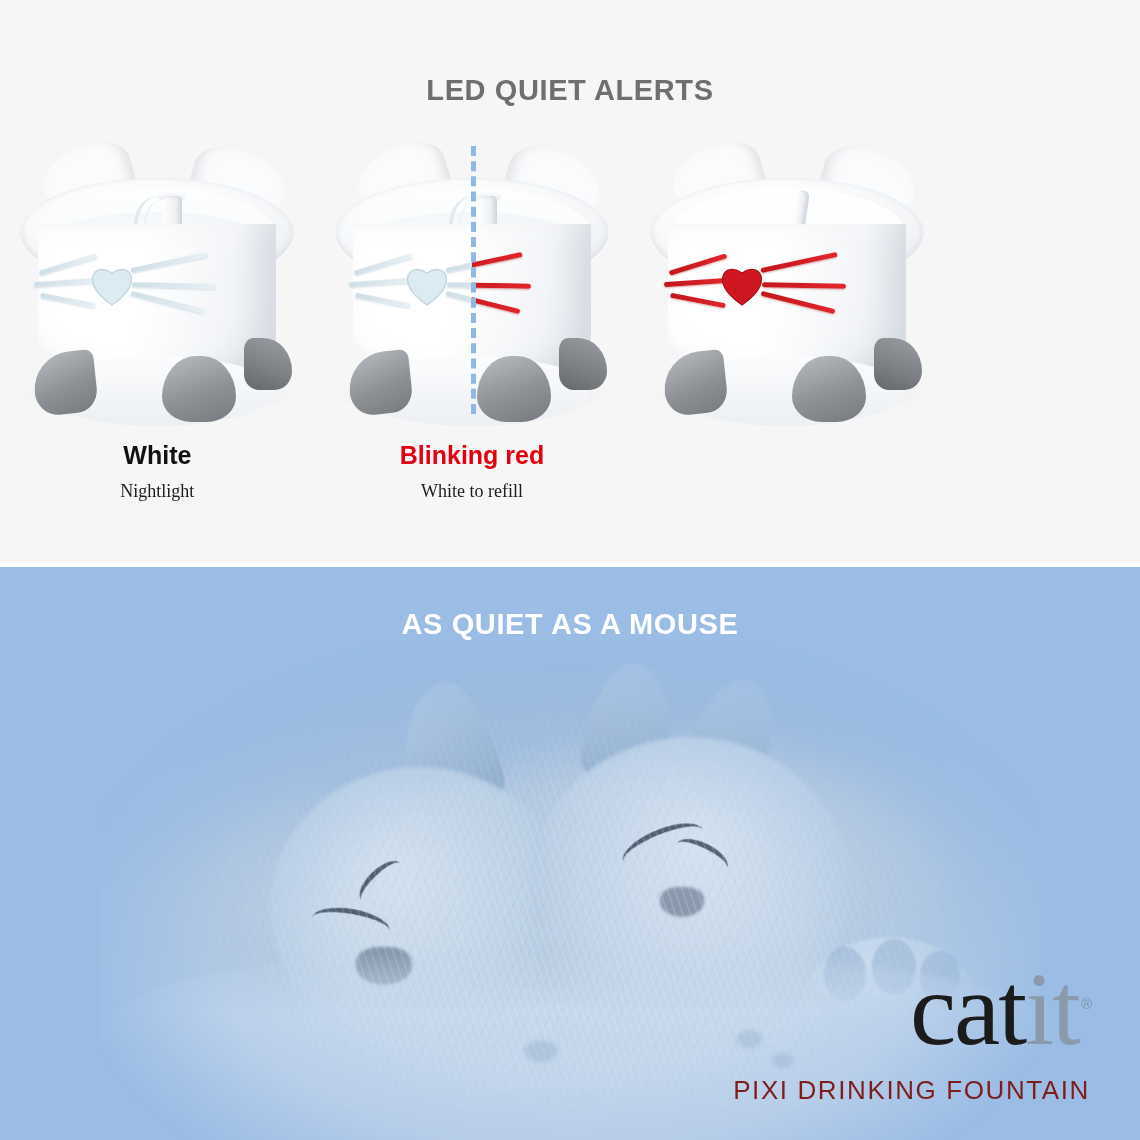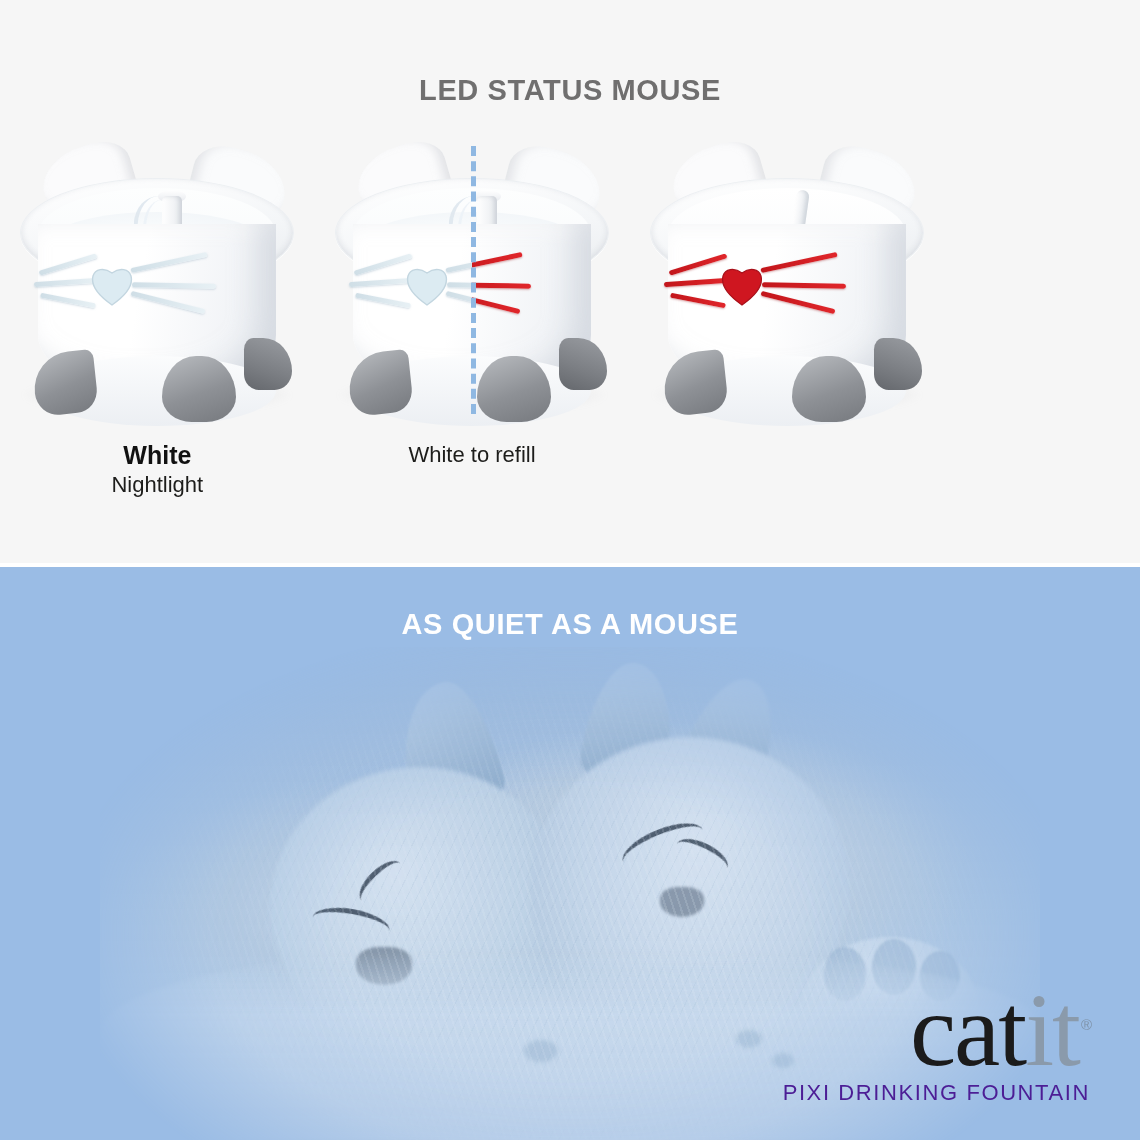--- a/index.html
+++ b/index.html
@@ -184,21 +184,21 @@
   
   .half-clip-left { position:absolute; left:0; top:0; width:145px; height:280px; overflow:hidden; }
   .half-clip-right { position:absolute; left:145px; top:0; width:145px; height:280px; overflow:hidden; }
   .half-clip-right .face { left:-145px; }
 
   
   .label-block { position:absolute; left:0; top:300px; width:100%; text-align:center; }
   .label-main { font-size:25px; font-weight:700; line-height:1.2; }
   .label-main.black { color:#111111; }
   .label-main.red   { color:#e3000f; }
-  .label-sub { margin-top:2px; font-size:22px; color:#1d1d1b; font-weight:400; }
+  .label-sub { margin-top:11px; font-size:18px; color:#1d1d1b; font-weight:400;font-family:Liberation Serif, serif; }
 
   
   .bottom-section {
     position:absolute; left:0; top:567px; width:1140px; height:573px;
     background:#9abce5; overflow:hidden;padding-left:20px;
   }
   .quiet-title {
     position:absolute; left:0; top:41px; width:1140px; text-align:center;
     color:#ffffff; font-size:29px; font-weight:700; letter-spacing:.6px;
     z-index:4;
@@ -280,33 +280,33 @@
     position:relative; display:inline-block;
   }
   .logo-cat { color:#1b1b1b;margin-left:12px; }
   .logo-it  { color:#8a9aab;text-align:center; }
   .logo-reg {
     font-family:"Liberation Sans", sans-serif;
     font-size:15px; color:#7f93a9; vertical-align:super;
     margin-left:2px;
   }
   .logo-sub {
-    margin-top:2px;
-    font-size:22px; color:#4c1d95; letter-spacing:1.6px; font-weight:400;
+    margin-top:18px;
+    font-size:26px; color:#7f1d1d; letter-spacing:1.6px; font-weight:400;
     font-family:"Liberation Sans", sans-serif;
   }
 </style>
 </head>
 <body>
 
 <div class="page">
 
   <div class="top-section">
 
-    <div class="section-title">LED STATUS MOUSE</div>
+    <div class="section-title">LED QUIET ALERTS</div>
 
     <div class="cards">
 
       <div class="card">
         <div class="product">
           <div class="shadow-ground"></div>
           <div class="ear-left"></div>
           <div class="ear-right"></div>
           <div class="rim"></div>
           <div class="rim-inner"></div>
@@ -387,20 +387,21 @@
               <div class="whisker w-red wr2"></div>
               <div class="whisker w-red wr3"></div>
 
             </div>
           </div>
 
           <div class="dash-line"></div>
         </div>
 
         <div class="label-block">
+          <div class="label-main red">Blinking red</div>
           <div class="label-sub">White to refill</div>
         </div>
       </div>
 
       <div class="card">
         <div class="product">
           <div class="shadow-ground"></div>
           <div class="ear-left"></div>
           <div class="ear-right"></div>
           <div class="rim"></div>

